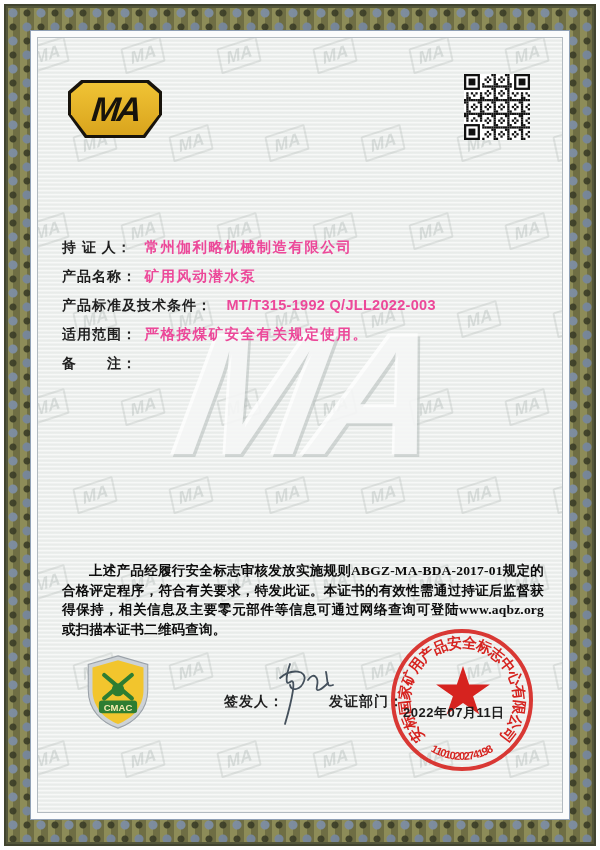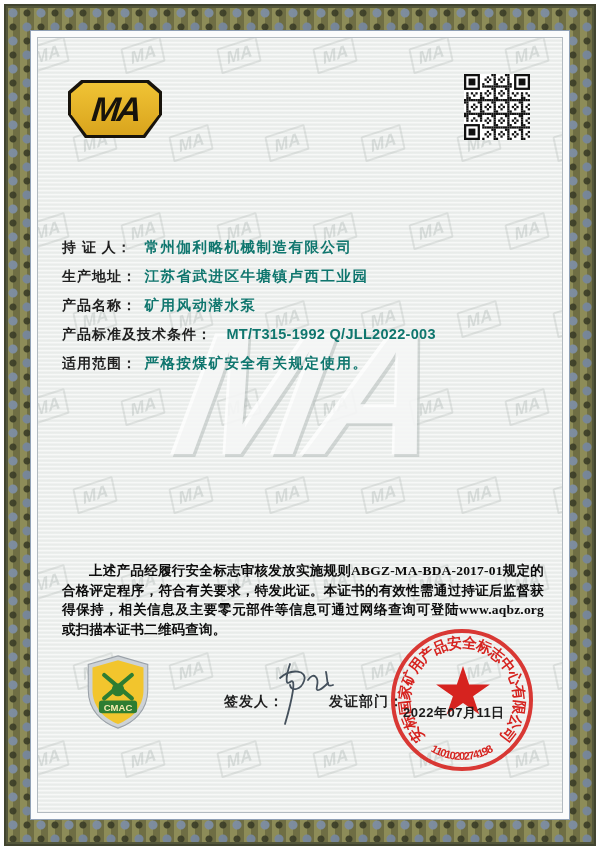--- a/index.html
+++ b/index.html
@@ -40,21 +40,21 @@
   .title{position:absolute;left:0;right:0;top:162px;margin:0;text-align:center;
     font-family:"Liberation Serif","DejaVu Serif",serif;font-weight:900;font-size:32px;
     letter-spacing:6px;color:#0d0d0d;}
   
   .fields{position:absolute;left:62px;top:239px;right:54px;}
   .row{margin-bottom:13px;line-height:15px;white-space:nowrap;}
   .fl{display:inline-block;min-width:78px;font-size:14px;font-weight:700;color:#1f1f1f;letter-spacing:1px;}
   .fl.wide{min-width:160px;}
   .fl.second{margin-left:12px;min-width:80px;}
   .fv{font-family:"Liberation Serif","DejaVu Serif",serif;font-weight:700;font-size:14.5px;
-    color:#0f766e;letter-spacing:1.5px;}
+    color:#ec4899;letter-spacing:1.5px;}
   .fv.alnum{font-family:"Liberation Sans","DejaVu Sans",sans-serif;letter-spacing:.3px;}
   .fv.dateval{display:inline-block;min-width:160px;}
   .row.remark{margin-top:4px;}
   
   .statement{position:absolute;left:62px;right:56px;top:561px;margin:0;
     font-family:"Liberation Serif","DejaVu Serif",serif;font-weight:900;font-size:13.5px;
     line-height:19.5px;color:#0c0c0c;text-align:justify;text-indent:2em;letter-spacing:.2px;}
   
   .cmac{position:absolute;left:84px;top:654px;width:68px;height:76px;}
   .sign-label{position:absolute;left:224px;top:693px;font-size:14px;font-weight:700;color:#1f1f1f;letter-spacing:1px;}
@@ -452,34 +452,34 @@
         <rect x="28" y="27" width="1" height="1" fill="#111"></rect>
       </svg>
 
 
     <div class="fields">
       <div class="row">
         <span class="fl">持 证 人：</span>
         <span class="fv">常州伽利略机械制造有限公司</span>
       </div>
       <div class="row">
-        <span class="fl">生产地址：</span>
-        <span class="fv">江苏省武进区牛塘镇卢西工业园</span>
-      </div>
-      <div class="row">
         <span class="fl">产品名称：</span>
         <span class="fv">矿用风动潜水泵</span>
       </div>
       <div class="row">
         <span class="fl wide">产品标准及技术条件：</span>
         <span class="fv alnum">MT/T315-1992 Q/JLL2022-003</span>
       </div>
       <div class="row">
         <span class="fl">适用范围：</span>
         <span class="fv">严格按煤矿安全有关规定使用。</span>
+      </div>
+      <div class="row remark">
+        <span class="fl">备　　注：</span>
+        <span class="fv"></span>
       </div>
     </div>
 
     <p class="statement">上述产品经履行安全标志审核发放实施规则ABGZ-MA-BDA-2017-01规定的合格评定程序，符合有关要求，特发此证。本证书的有效性需通过持证后监督获得保持，相关信息及主要零元部件等信息可通过网络查询可登陆www.aqbz.org或扫描本证书二维码查询。</p>
 
     <svg class="cmac" viewBox="0 0 64 70">
       <path d="M32 1 L60 9 V33 C60 52 47 64 32 69 C17 64 4 52 4 33 V9 Z" fill="#cdd2d6" stroke="#9aa1a8" stroke-width="1"></path>
       <path d="M32 5 L56 12 V33 C56 49 45 60 32 65 C19 60 8 49 8 33 V12 Z" fill="#f2c52d"></path>
       <g stroke="#2e7d32" stroke-width="4" stroke-linecap="round">
         <line x1="19" y1="19" x2="45" y2="41"></line>

